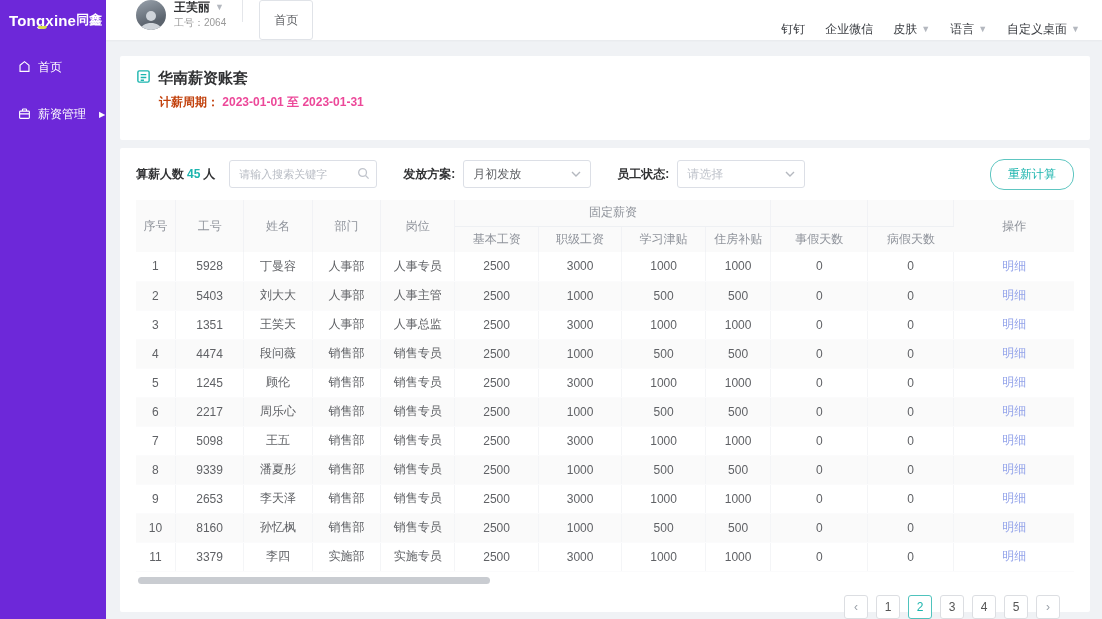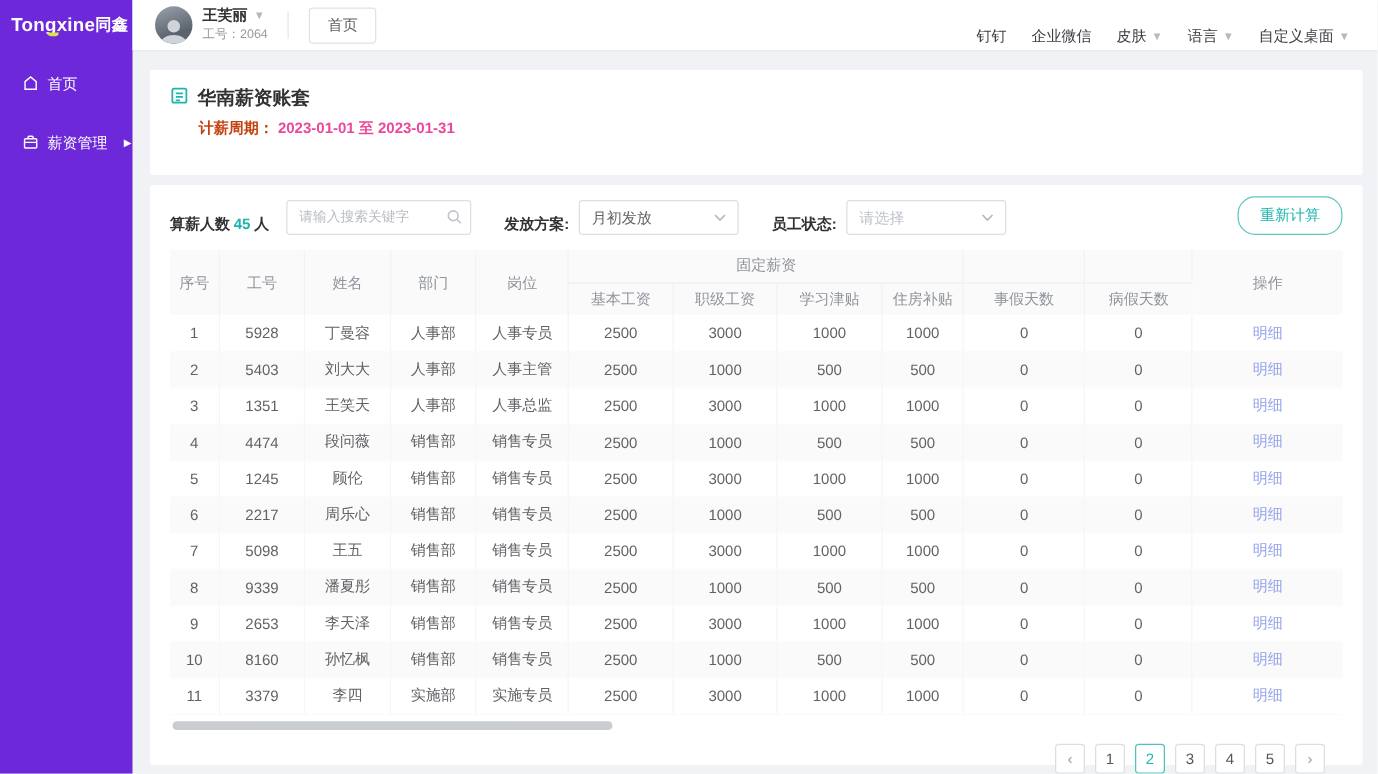--- a/index.html
+++ b/index.html
@@ -13,21 +13,21 @@
   .logo .cn { font-size:13px; }
   .logo::after { content:""; position:absolute; left:38px; top:26px; width:9px; height:3px; border-radius:0 0 6px 6px; background:#d8e04a; }
   .menu-item { display:flex; align-items:center; gap:7px; padding:11px 0 11px 18px; font-size:12px; cursor:pointer; margin-top:8px; }
   .menu-item svg { flex-shrink:0; }
   .menu-item .arrow { margin-left:6px; font-size:8px; line-height:1; }
 
   
   .main { flex:1; display:flex; flex-direction:column; min-width:0; }
 
   
-  .topbar { height:40px; background:#fff; display:flex; align-items:center; padding:0 22px 0 18px; box-shadow:0 1px 2px rgba(0,0,0,.04); flex-shrink:0; }
+  .topbar { height:40px; background:#fff; display:flex; padding:0 22px 0 30px; box-shadow:0 1px 2px rgba(0,0,0,.04); flex-shrink:0; }
   .avatar { width:30px; height:30px; border-radius:50%; background:linear-gradient(160deg,#9aa3ad 0%,#5b636d 70%); overflow:hidden; display:flex; align-items:flex-end; justify-content:center; flex-shrink:0; }
   .userblock { margin-left:8px; line-height:1.25; }
   .user-name-row { display:flex; align-items:center; gap:5px; font-size:12px; color:#303133; font-weight:bold; }
   .caret { color:#b4b8bf; font-size:9px; line-height:1; }
   .user-empno { font-size:10px; color:#999; margin-top:2px; }
   .topbar-divider { width:1px; height:22px; background:#e4e6ea; margin:0 16px; }
   .chip { border:1px solid #e0e3e8; border-radius:3px; padding:5px 14px; font-size:12px; color:#606266; background:#fff; cursor:pointer; }
   .chip.active { background:#2cbab4; border-color:#2cbab4; color:#fff; display:flex; align-items:center; gap:6px; margin-left:10px; }
   .chip .close { display:inline-flex; }
   .topbar-right { margin-left:auto; display:flex; align-items:center; gap:20px; font-size:12px; color:#3a3d42; }
@@ -44,21 +44,21 @@
   .period-label { color:#c2410c; font-weight:bold; }
   .period-value { color:#ec4899; font-weight:bold; }
   .tabs { display:flex; gap:38px; margin-top:11px; border-bottom:1px solid #ebeef2; padding-left:2px; }
   .tab { padding-bottom:10px; font-size:13px; color:#303133; cursor:pointer; position:relative; }
   .tab.active { color:#1cb5ae; }
   .tab.active::after { content:""; position:absolute; left:0; right:0; bottom:-1px; height:2px; background:#1cb5ae; }
 
   .card-body { margin-top:8px; height:464px; padding:12px 16px 8px; display:flex; flex-direction:column; }
 
   
-  .filters { display:flex; align-items:flex-end; height:28px; flex-shrink:0; }
+  .filters { display:flex; align-items:center; height:28px; flex-shrink:0; }
   .count { font-weight:bold; color:#303133; white-space:nowrap; }
   .count .num { color:#1cb5ae; margin:0 3px; }
   .search-box { position:relative; margin-left:14px; }
   .search-box input { width:148px; height:28px; border:1px solid #dcdfe6; border-radius:3px; padding:0 26px 0 9px; font-size:11px; color:#606266; outline:none; font-family:inherit; }
   .search-box input::placeholder { color:#b8bcc4; }
   .search-box .mag { position:absolute; right:7px; top:7px; }
   .flabel { font-weight:bold; color:#303133; margin-left:26px; white-space:nowrap; }
   .select { margin-left:8px; width:128px; height:28px; border:1px solid #dcdfe6; border-radius:3px; display:flex; align-items:center; justify-content:space-between; padding:0 9px; cursor:pointer; background:#fff; }
   .select .val { color:#606266; }
   .select .val.placeholder { color:#c0c4cc; }

